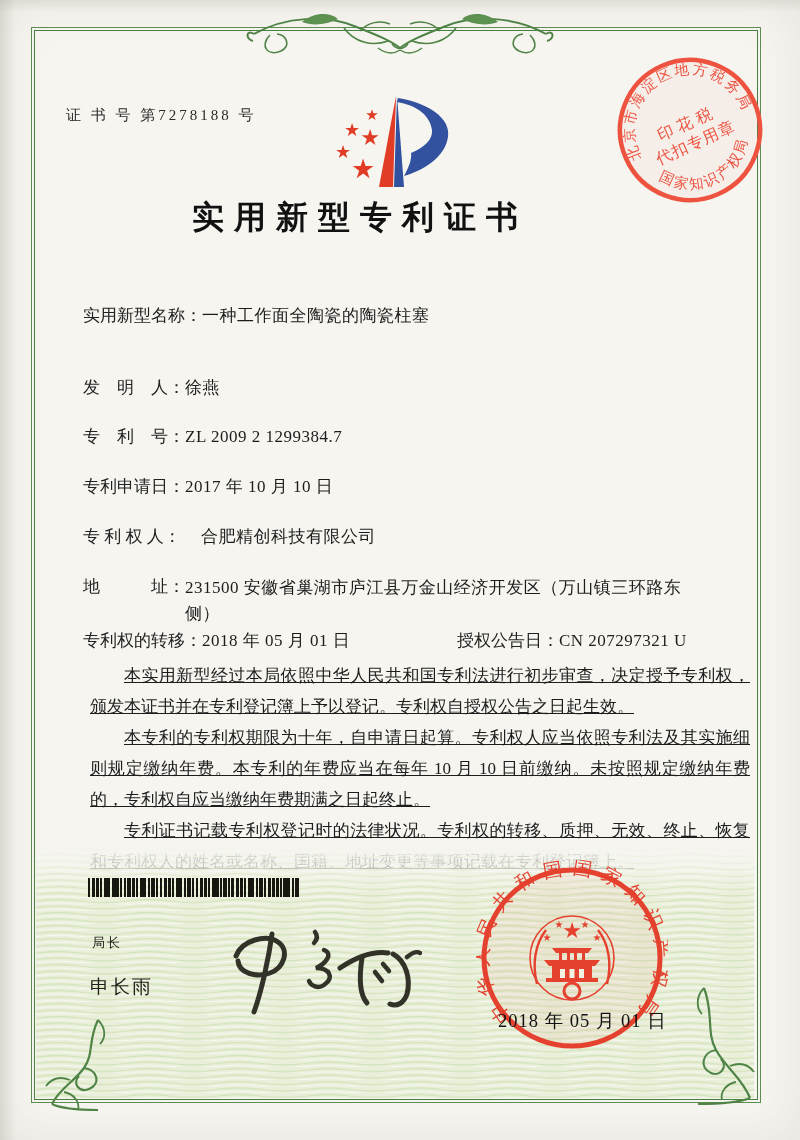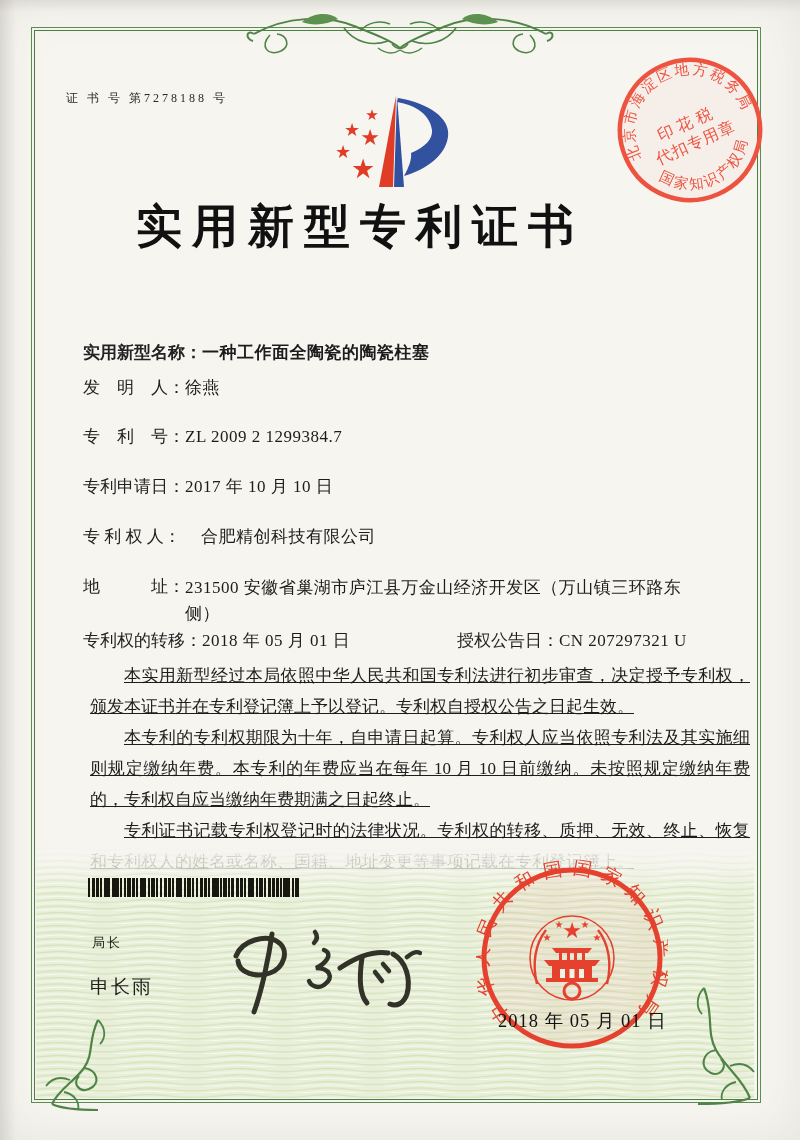--- a/index.html
+++ b/index.html
@@ -8,23 +8,23 @@
     background:#f6f5f0;overflow:hidden;
     font-family:"Liberation Serif","DejaVu Serif",serif;color:#1f1f1f;
     box-shadow:inset 0 0 50px rgba(90,85,70,.10);
   }
   .page::before{content:'';position:absolute;left:0;top:0;bottom:0;width:16px;
     background:linear-gradient(90deg,rgba(110,105,90,.16),rgba(110,105,90,0));pointer-events:none;z-index:9;}
   .page::after{content:'';position:absolute;left:0;right:0;top:0;height:12px;
     background:linear-gradient(180deg,rgba(110,105,90,.12),rgba(110,105,90,0));pointer-events:none;z-index:9;}
   .frame{position:absolute;left:34px;top:30px;width:722px;height:1068px;
     border:1.5px solid #4a7f42;outline:1px solid #5c8c52;outline-offset:2.5px;}
-  .cert-number{position:absolute;left:66px;top:90px;font-size:12px;letter-spacing:3px;color:#2a2a2a;}
+  .cert-number{position:absolute;left:66px;top:106px;font-size:15px;letter-spacing:3px;color:#2a2a2a;}
   .title{position:absolute;left:0;top:196px;width:720px;text-align:center;
-    font-size:46px;font-weight:bold;letter-spacing:10px;color:#111;}
+    font-size:32px;font-weight:bold;letter-spacing:10px;color:#111;}
   .frow{position:absolute;left:83px;display:flex;font-size:17px;line-height:23px;width:660px;}
   .flabel{flex:0 0 102px;white-space:pre;color:#222;}
   .fvalue{flex:1;letter-spacing:.5px;color:#1c1c1c;}
   .grant-no{position:absolute;left:457px;display:flex;font-size:17px;line-height:23px;width:300px;}
   .paras{position:absolute;left:90px;top:660px;width:660px;font-size:17px;line-height:31px;
     text-align:justify;color:#1d1d1d;text-decoration:underline;}
   .paras p{margin:0;text-indent:2em;}
   .green-band{position:absolute;left:36px;top:846px;width:718px;height:252px;
     background:linear-gradient(180deg,rgba(233,239,216,0) 0px,rgba(233,239,216,.85) 38px,#e9efda 70px);}
   .green-band svg.waves{position:absolute;left:0;top:0;}
@@ -82,21 +82,21 @@
     <text x="38" y="47" font-size="22" fill="#e03c26" text-anchor="middle" dy=".35em">★</text>
     <text x="11" y="62" font-size="18" fill="#e03c26" text-anchor="middle" dy=".35em">★</text>
     <text x="31" y="79" font-size="27" fill="#e03c26" text-anchor="middle" dy=".35em">★</text>
     <polygon points="64,6 47,97 61,97" fill="#e03c26"></polygon>
     <polygon points="65,6 62,97 72,97" fill="#32529f"></polygon>
     <path d="M66,8 C96,13 119,28 116,47 C113,68 90,81 72,86 C77,77 80,69 79,63 C93,57 101,49 100,40 C98,25 84,15 65,12 Z" fill="#32529f"></path>
   </svg>
 
   <div class="title">实用新型专利证书</div>
 
-  <div class="frow" style="top:341px;font-weight:bold;">
+  <div class="frow" style="top:304px;">
     <span class="flabel">实用新型名称：</span>
     <span class="fvalue">一种工作面全陶瓷的陶瓷柱塞</span>
   </div>
   <div class="frow" style="top:376px;">
     <span class="flabel">发　明　人：</span>
     <span class="fvalue">徐燕</span>
   </div>
   <div class="frow" style="top:425px;">
     <span class="flabel">专　利　号：</span>
     <span class="fvalue">ZL 2009 2 1299384.7</span>

